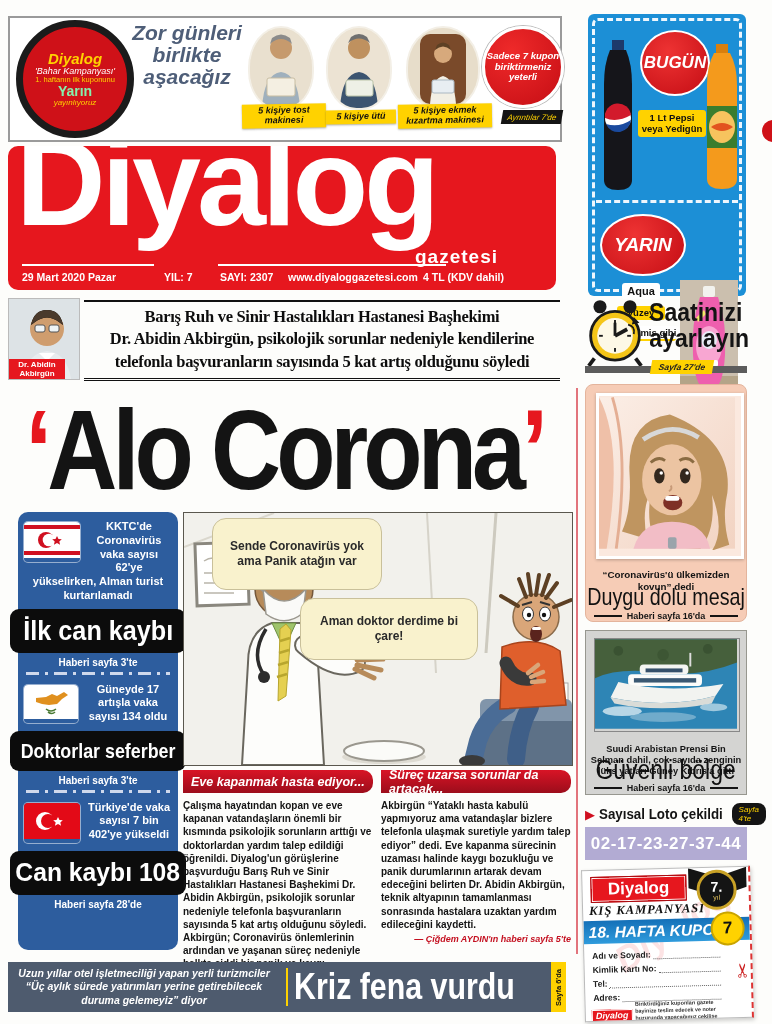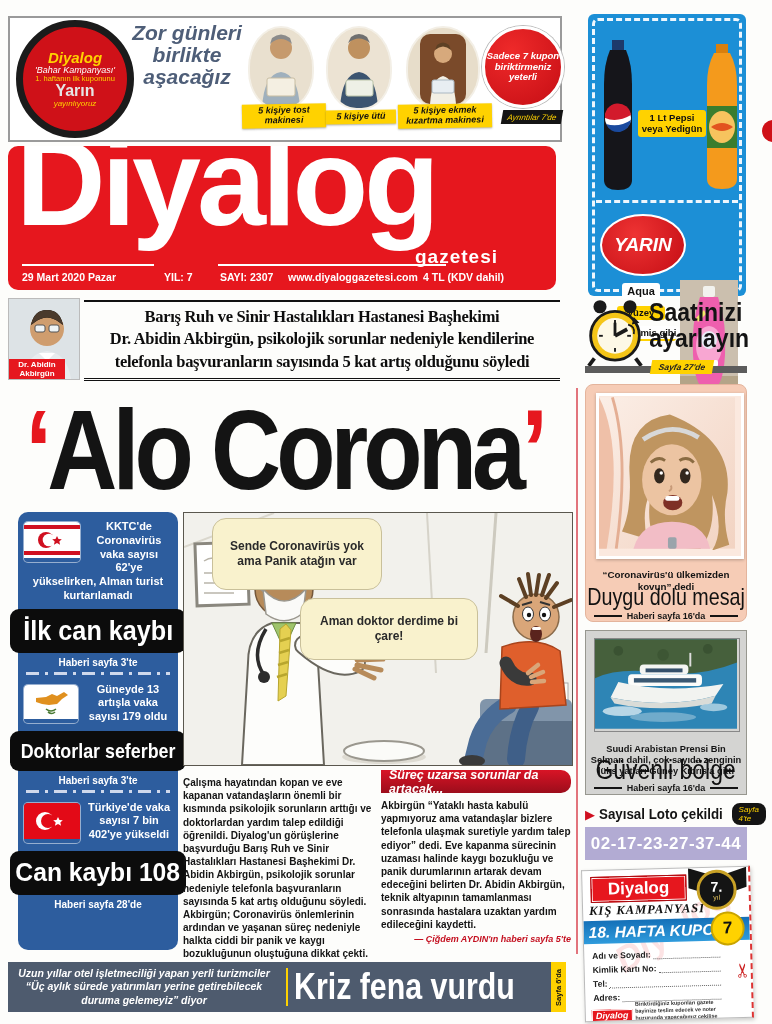--- a/index.html
+++ b/index.html
@@ -8,21 +8,21 @@
   .ctr{display:flex;align-items:center;justify-content:center;text-align:center;}
   .cond{white-space:nowrap;display:inline-block;}
 
   
   #promoTop{left:8px;top:16px;width:550px;height:122px;background:#fff;border:2px solid #9a9a9a;}
   #promoBadge{left:6px;top:2px;width:104px;height:104px;border-radius:50%;background:#cf1118;border:7px solid #1b1b1b;
     display:flex;flex-direction:column;align-items:center;justify-content:center;text-align:center;line-height:1.05;}
   .pb-brand{color:#ffd200;font-weight:bold;font-style:italic;font-size:15px;}
   .pb-l1{color:#fff;font-style:italic;font-size:9px;}
   .pb-l2{color:#ffd200;font-size:7.5px;}
-  .pb-l3{color:#e5e5e5;font-weight:bold;font-size:16px;}
+  .pb-l3{color:#86efac;font-weight:bold;font-size:14px;}
   .pb-l4{color:#ffd200;font-style:italic;font-size:8px;}
   #promoHeadline{left:120px;top:4px;width:114px;color:#4e5e78;font-weight:bold;font-style:italic;font-size:21px;line-height:1.04;text-align:center;}
   .prizePhoto{top:10px;height:80px;background:#ece4d4;border-radius:50% 50% 46% 46%;overflow:hidden;box-shadow:0 0 0 2px #f3efe6;}
   .prizeLabel{background:#ffd200;color:#101010;font-weight:bold;font-style:italic;font-size:9px;line-height:1.1;text-align:center;padding:2px 2px;transform:rotate(-1deg);box-shadow:0 1px 2px rgba(0,0,0,.3);}
   #offerCircle{left:472px;top:8px;width:76px;height:76px;border-radius:50%;background:radial-gradient(circle at 35% 30%,#ef2a2a,#c50d14);
     border:3px solid #fff;box-shadow:0 0 0 1px #bbb;color:#fff;font-weight:bold;font-style:italic;font-size:9.5px;line-height:1.15;}
   #offerNote{left:492px;top:92px;width:60px;height:14px;background:#141414;color:#ffd200;font-style:italic;font-size:8px;transform:skewX(-10deg);}
 
   
   #promoRight{left:588px;top:14px;width:158px;height:282px;background:#1c8fd6;border-radius:6px;}
@@ -180,20 +180,21 @@
 
   <div class="abs" id="promoRight">
     <div class="dash"></div>
     <svg class="abs" style="left:10px;top:26px;" width="40" height="152" viewBox="0 0 40 152">
       <rect x="14" y="0" width="12" height="10" fill="#1d3a6b"></rect>
       <path d="M12,10 h16 q6,14 6,34 v96 q0,10 -14,10 q-14,0 -14,-10 v-96 q0,-20 6,-34 z" fill="#15151a"></path>
       <circle cx="20" cy="78" r="13" fill="#fff"></circle>
       <path d="M7,78 a13,13 0 0 1 26,-3 q-14,8 -26,3 z" fill="#d21a2c"></path>
       <path d="M8,84 q13,4 25,-4 a13,13 0 0 1 -25,4 z" fill="#1a4a9e"></path>
     </svg>
+    <div class="abs ctr redBadge" id="bugun">BUGÜN</div>
     <div class="abs" id="pepsiOffer">1 Lt Pepsi veya Yedigün</div>
     <svg class="abs" style="left:116px;top:30px;" width="36" height="150" viewBox="0 0 36 150">
       <rect x="12" y="0" width="12" height="9" fill="#d87f0e"></rect>
       <path d="M10,9 h16 q7,13 7,32 v94 q0,10 -15,10 q-15,0 -15,-10 v-94 q0,-19 7,-32 z" fill="#f49a1c"></path>
       <rect x="3" y="62" width="30" height="42" fill="#3a7d2e"></rect>
       <ellipse cx="18" cy="83" rx="13" ry="16" fill="#f7c35e"></ellipse>
       <path d="M7,83 q11,-8 22,0 q-11,8 -22,0 z" fill="#e2531f"></path>
     </svg>
 
     <div class="abs" id="dividerDash"></div>
@@ -276,21 +277,21 @@
     <div class="railPage">Haberi sayfa 3'te</div>
     <div class="railDiv"></div>
 
     <div class="railFlag">
       <svg width="54" height="34" viewBox="0 0 54 34">
         <rect width="54" height="34" fill="#fff"></rect>
         <path d="M12,13 l10,-1 6,-3 5,2 7,-4 4,3 -6,4 -5,5 -8,1 -7,-1 -6,-2 z" fill="#e0901e"></path>
         <path d="M22,24 q5,4 10,0 M24,27 q4,3 7,0" stroke="#4a7a34" stroke-width="1.6" fill="none"></path>
       </svg>
     </div>
-    <div class="railText">Güneyde 13 artışla vaka sayısı 179 oldu</div>
+    <div class="railText">Güneyde 17 artışla vaka sayısı 134 oldu</div>
     <div class="clr"></div>
     <div class="railHead" style="font-size:21px;height:40px;">
       <span class="cond" style="transform:scaleX(0.85);">Doktorlar seferber</span>
     </div>
     <div class="railPage">Haberi sayfa 3'te</div>
     <div class="railDiv"></div>
 
     <div class="railFlag">
       <svg width="56" height="36" viewBox="0 0 56 36">
         <rect width="56" height="36" fill="#e30a17"></rect>
@@ -354,20 +355,21 @@
         <circle cx="360" cy="102" r="2.2" fill="#111"></circle>
       <path d="M338,92 l10,-3 M356,89 l10,3" stroke="#333" stroke-width="2"></path>
       <ellipse cx="352" cy="121" rx="6" ry="8" fill="#5a241d"></ellipse>
       <rect x="348" y="114" width="9" height="3" rx="1.5" fill="#fff"></rect>
     </svg>
   </div>
   <div class="bubble" id="bubble1">Sende Coronavirüs yok ama Panik atağın var</div>
   <div class="bubble" id="bubble2">Aman doktor derdime bi çare!</div>
 
   <div class="abs" style="left:183px;top:770px;width:190px;">
+    <div class="artHeader">Eve kapanmak hasta ediyor...</div>
     <div class="artBody">Çalışma hayatından kopan ve eve kapanan vatandaşların önemli bir kısmında psikolojik sorunların arttığı ve doktorlardan yardım talep edildiği öğrenildi. Diyalog'un görüşlerine başvurduğu Barış Ruh ve Sinir Hastalıkları Hastanesi Başhekimi Dr. Abidin Akbirgün, psikolojik sorunlar nedeniyle telefonla başvuranların sayısında 5 kat artış olduğunu söyledi. Akbirgün; Coronavirüs önlemlerinin ardından ve yaşanan süreç nedeniyle halkta ciddi bir panik ve kaygı bozukluğunun oluştuğuna dikkat çekti. —</div>
   </div>
   <div class="abs" style="left:381px;top:770px;width:190px;">
     <div class="artHeader">Süreç uzarsa sorunlar da artacak...</div>
     <div class="artBody">Akbirgün “Yataklı hasta kabulü yapmıyoruz ama vatandaşlar bizlere telefonla ulaşmak suretiyle yardım talep ediyor” dedi. Eve kapanma sürecinin uzaması halinde kaygı bozukluğu ve panik durumlarının artarak devam edeceğini belirten Dr. Abidin Akbirgün, teknik altyapının tamamlanması sonrasında hastalara uzaktan yardım edileceğini kaydetti.</div>
     <div class="artCredit">— Çiğdem AYDIN'ın haberi sayfa 5'te</div>
   </div>
   <div class="abs" id="redSep"></div>
 
   <div class="abs" id="bottomStrip">

